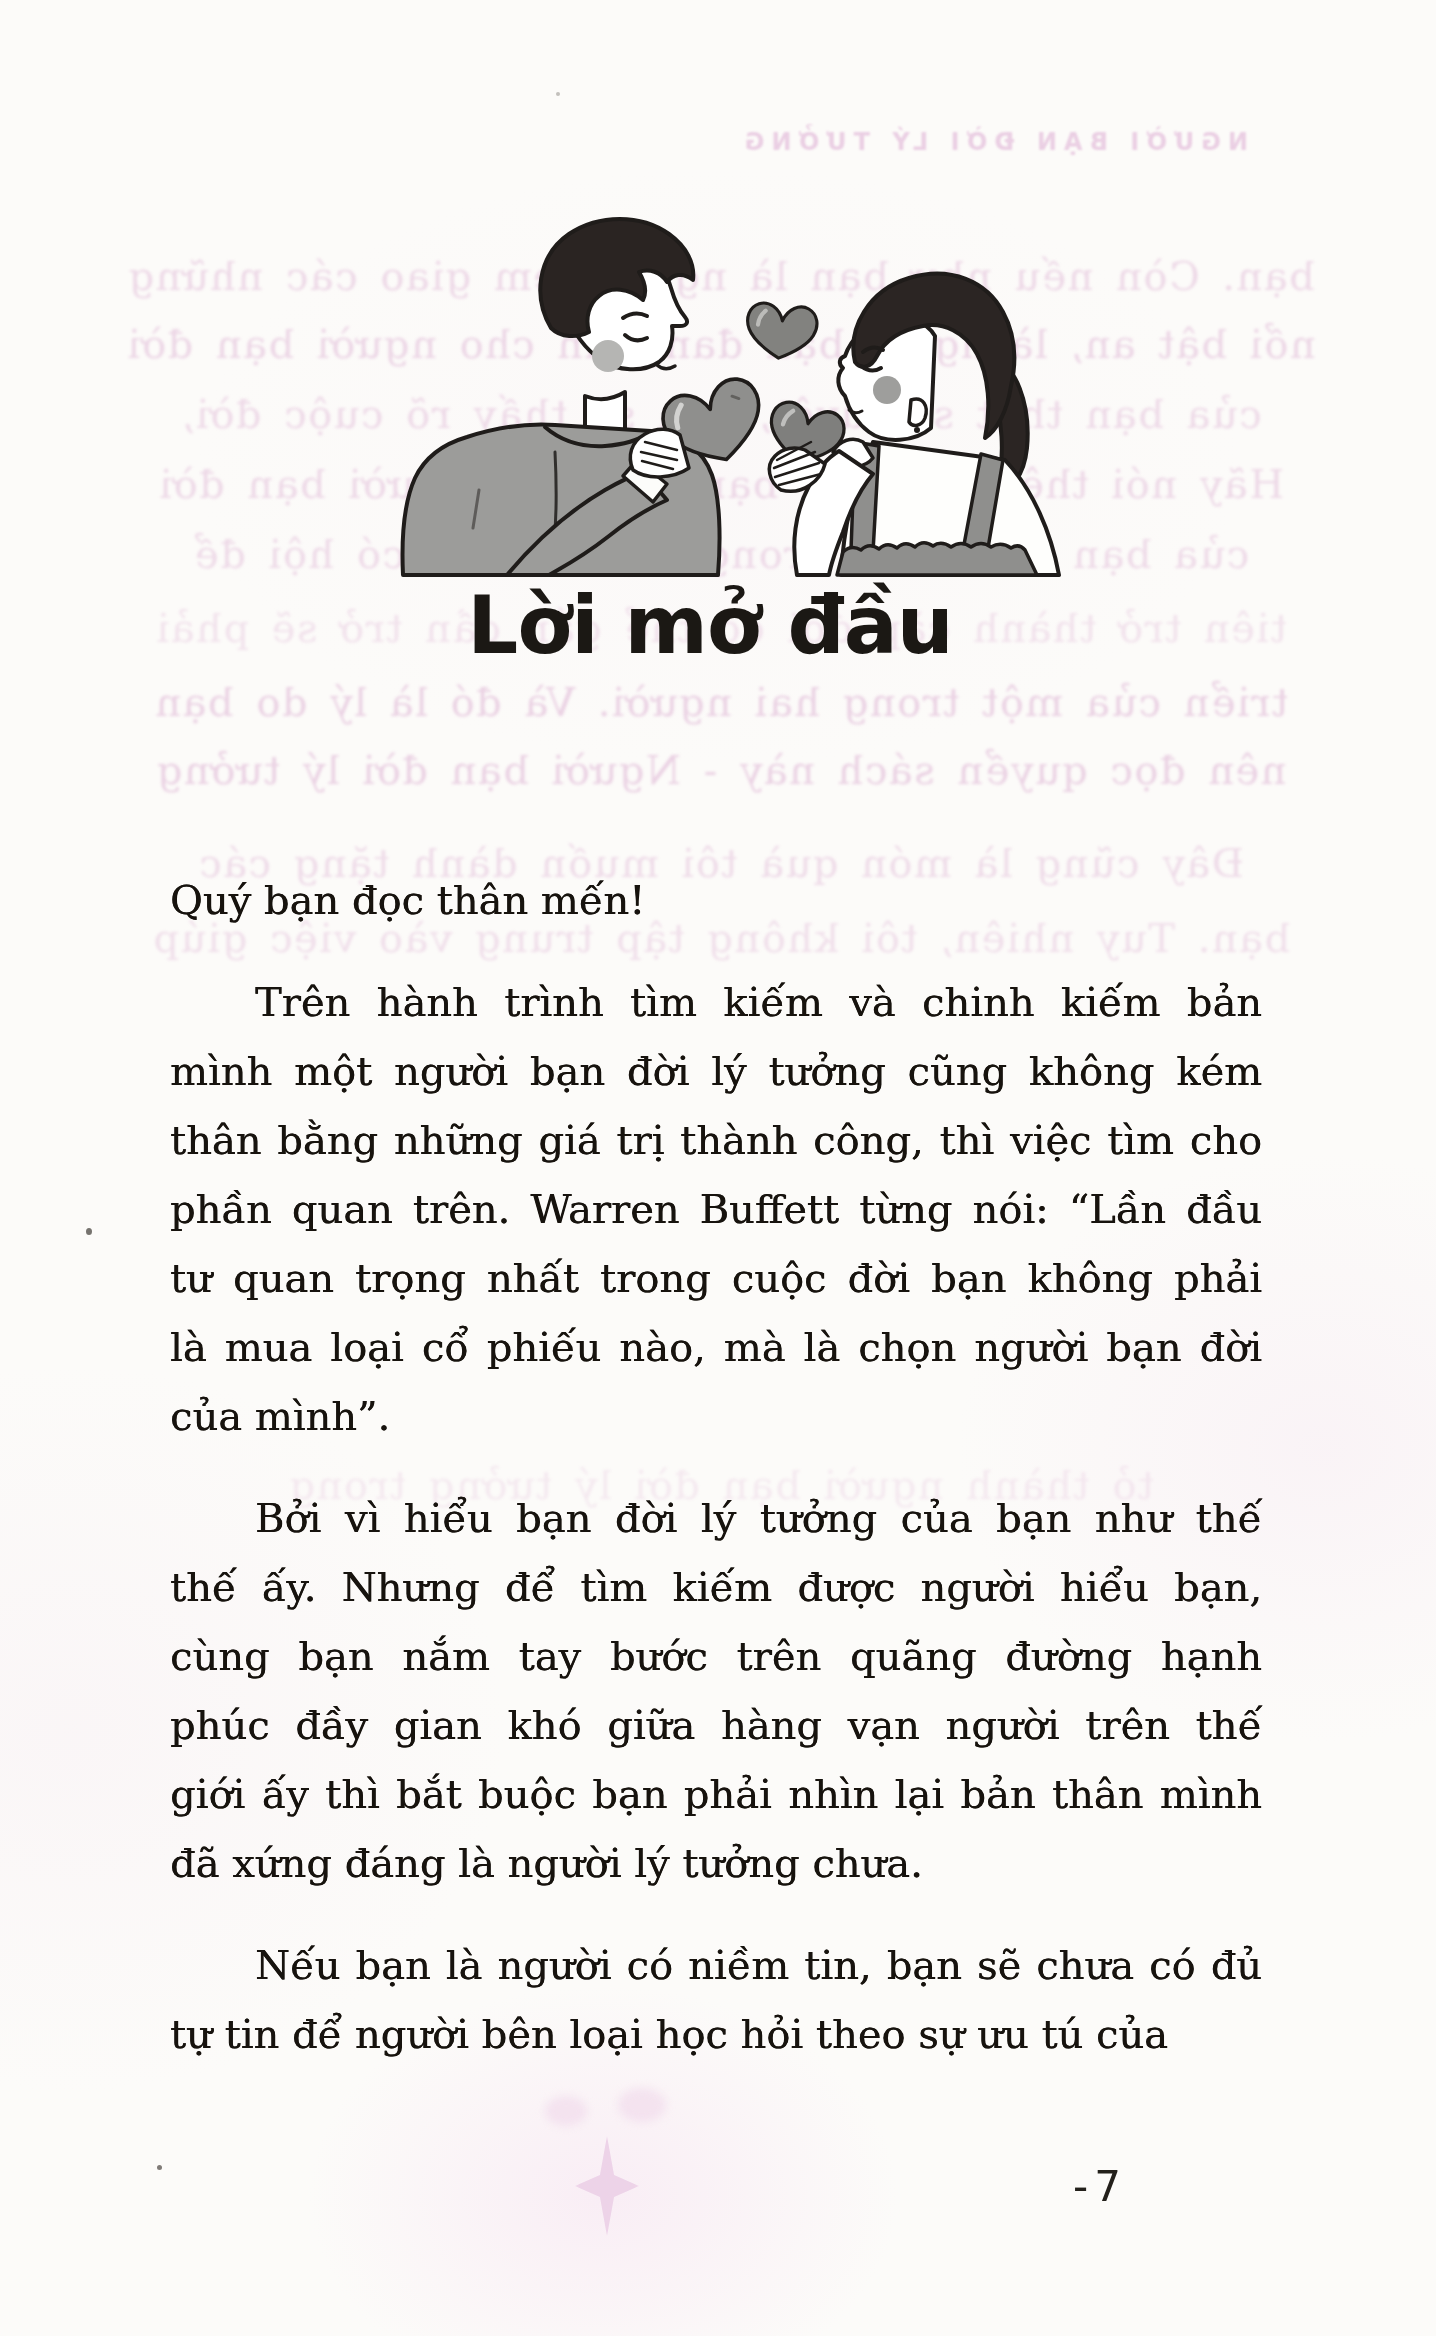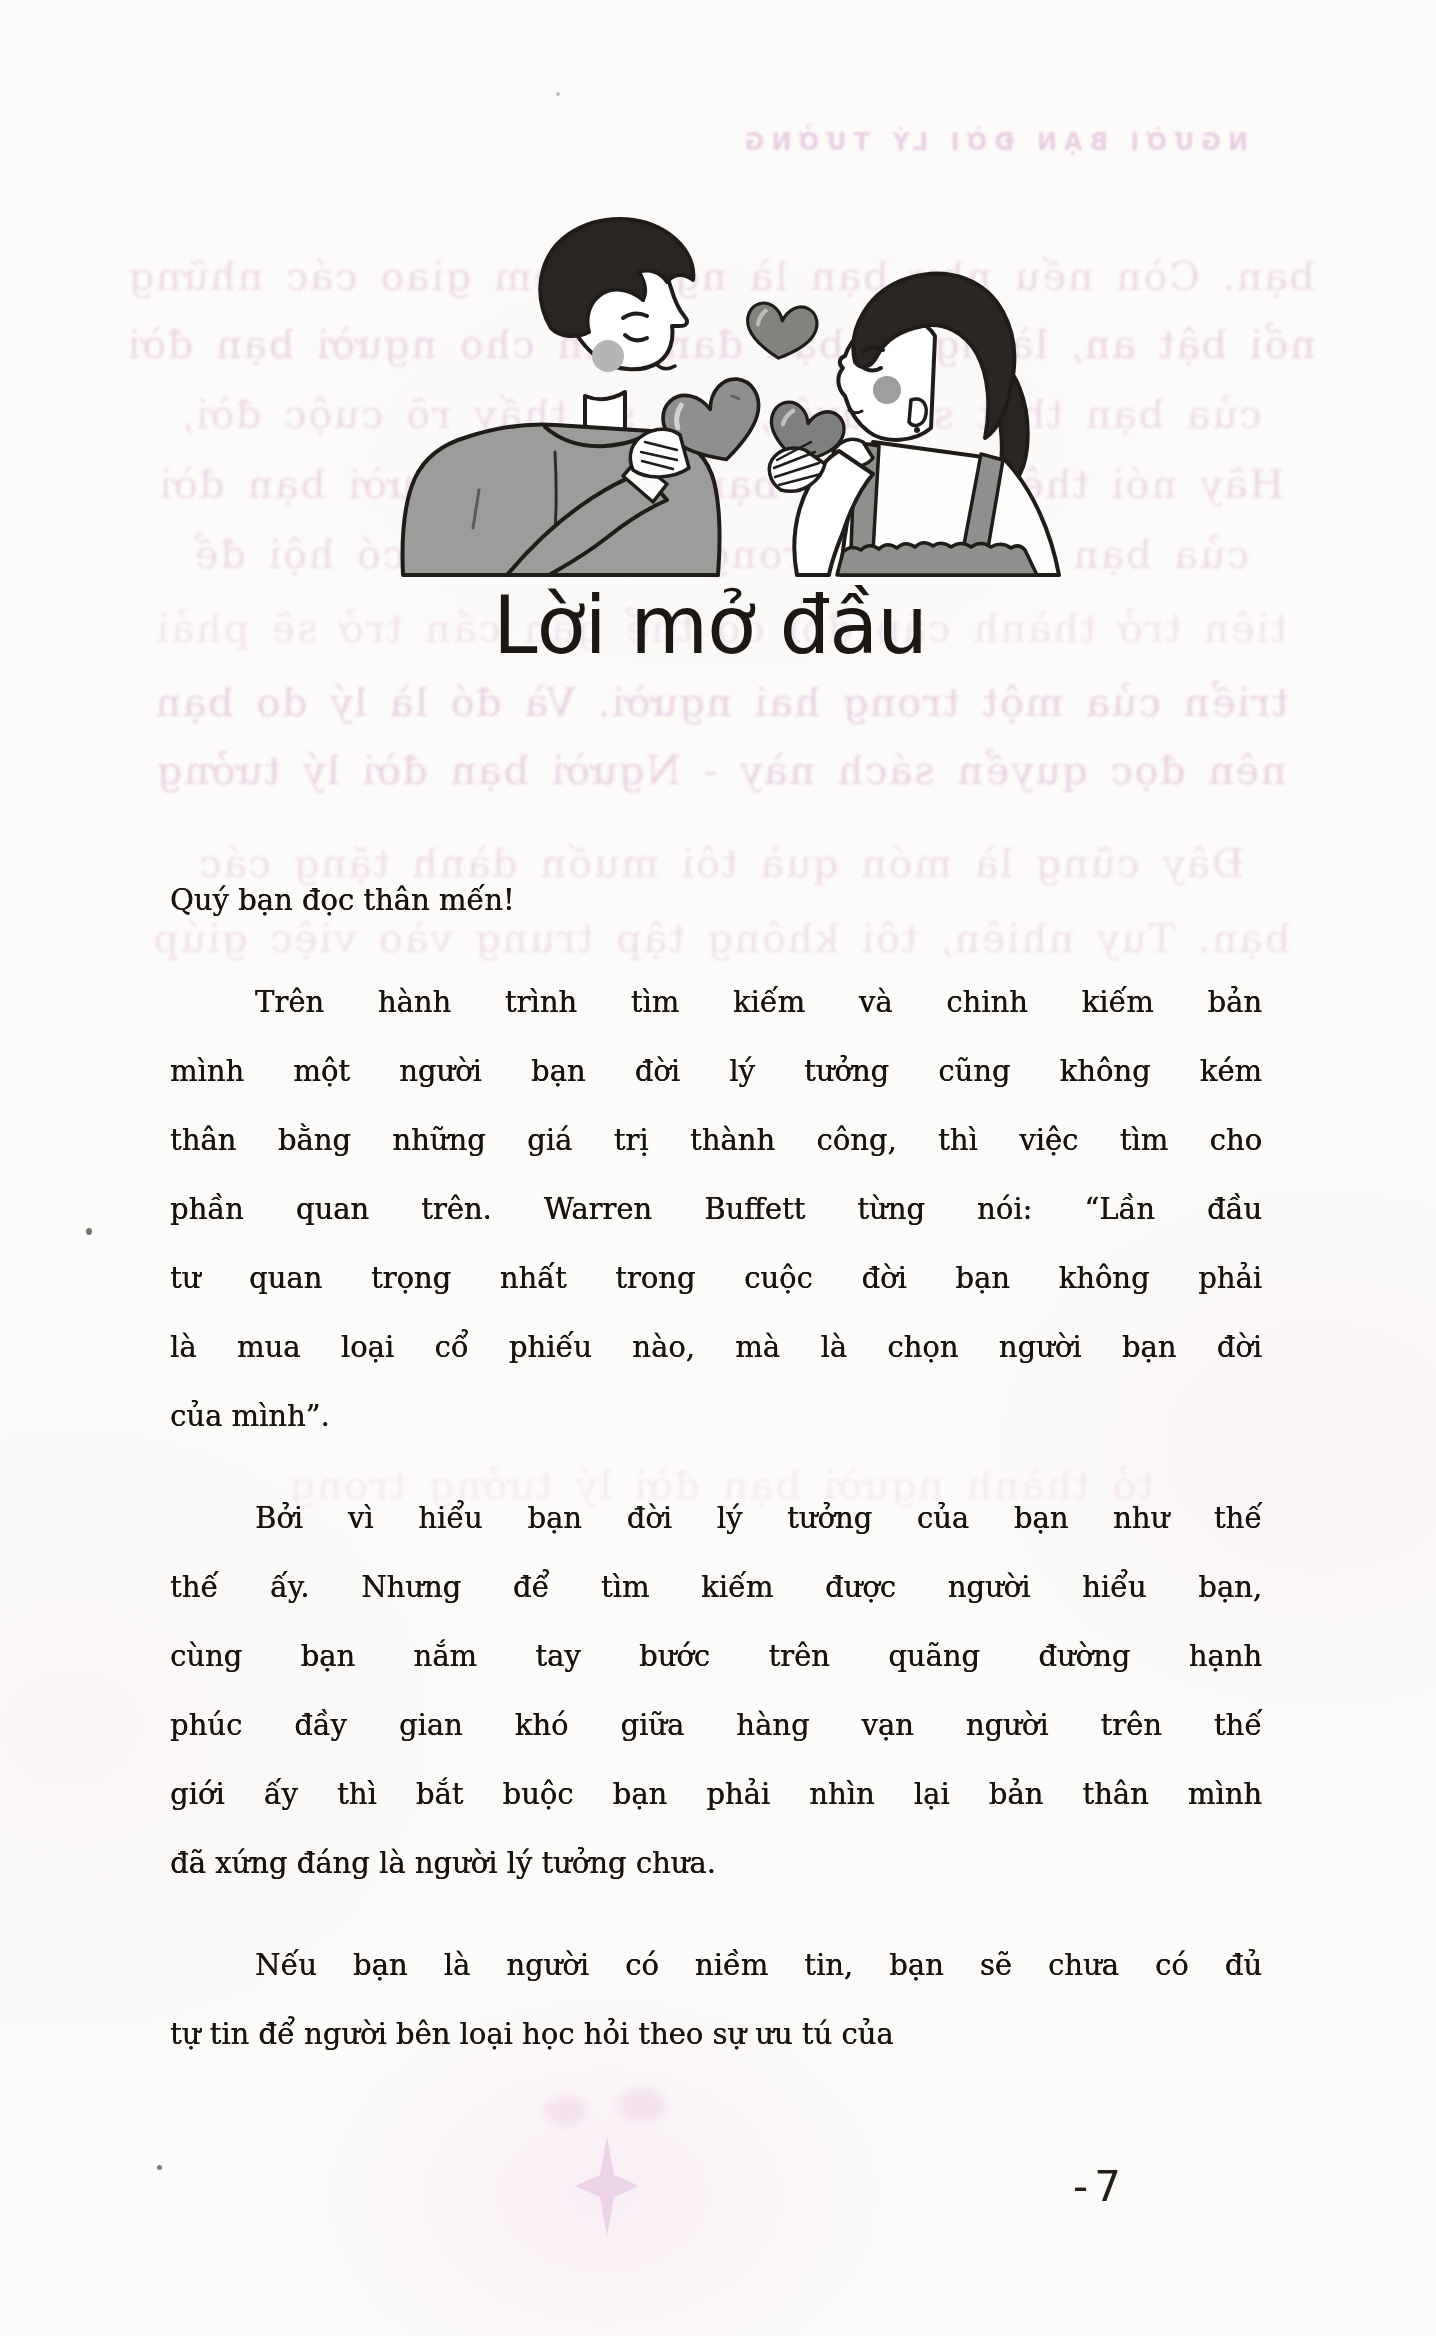--- a/index.html
+++ b/index.html
@@ -42,26 +42,26 @@
   }
 
   
   .illustration{position:absolute;left:225px;top:160px;width:840px;height:430px;z-index:2;}
 
   
   .page-title{
     position:absolute;left:170px;top:586px;width:1080px;z-index:3;
     margin:0;text-align:center;
     font-family:"DejaVu Sans", sans-serif;
-    font-weight:400;font-size:80px;line-height:1;letter-spacing:-1px;
+    font-weight:700;font-size:80px;line-height:1;letter-spacing:-1px;
     color:#1b1814;
   }
   .body-text{
     position:absolute;left:170px;top:866px;width:1092px;z-index:3;
-    font-size:29px;line-height:69px;
+    font-size:40px;line-height:69px;
     text-shadow:0.35px 0 0 currentColor;
   }
   .para{margin:0 0 0 0;}
   .para + .para{margin-top:33px;}
   .line{text-align:justify;text-align-last:justify;}
   .line.first{text-indent:85px;}
   .line.last{text-align-last:left;}
 
   .page-number{
     position:absolute;left:950px;top:2162px;width:300px;z-index:3;

